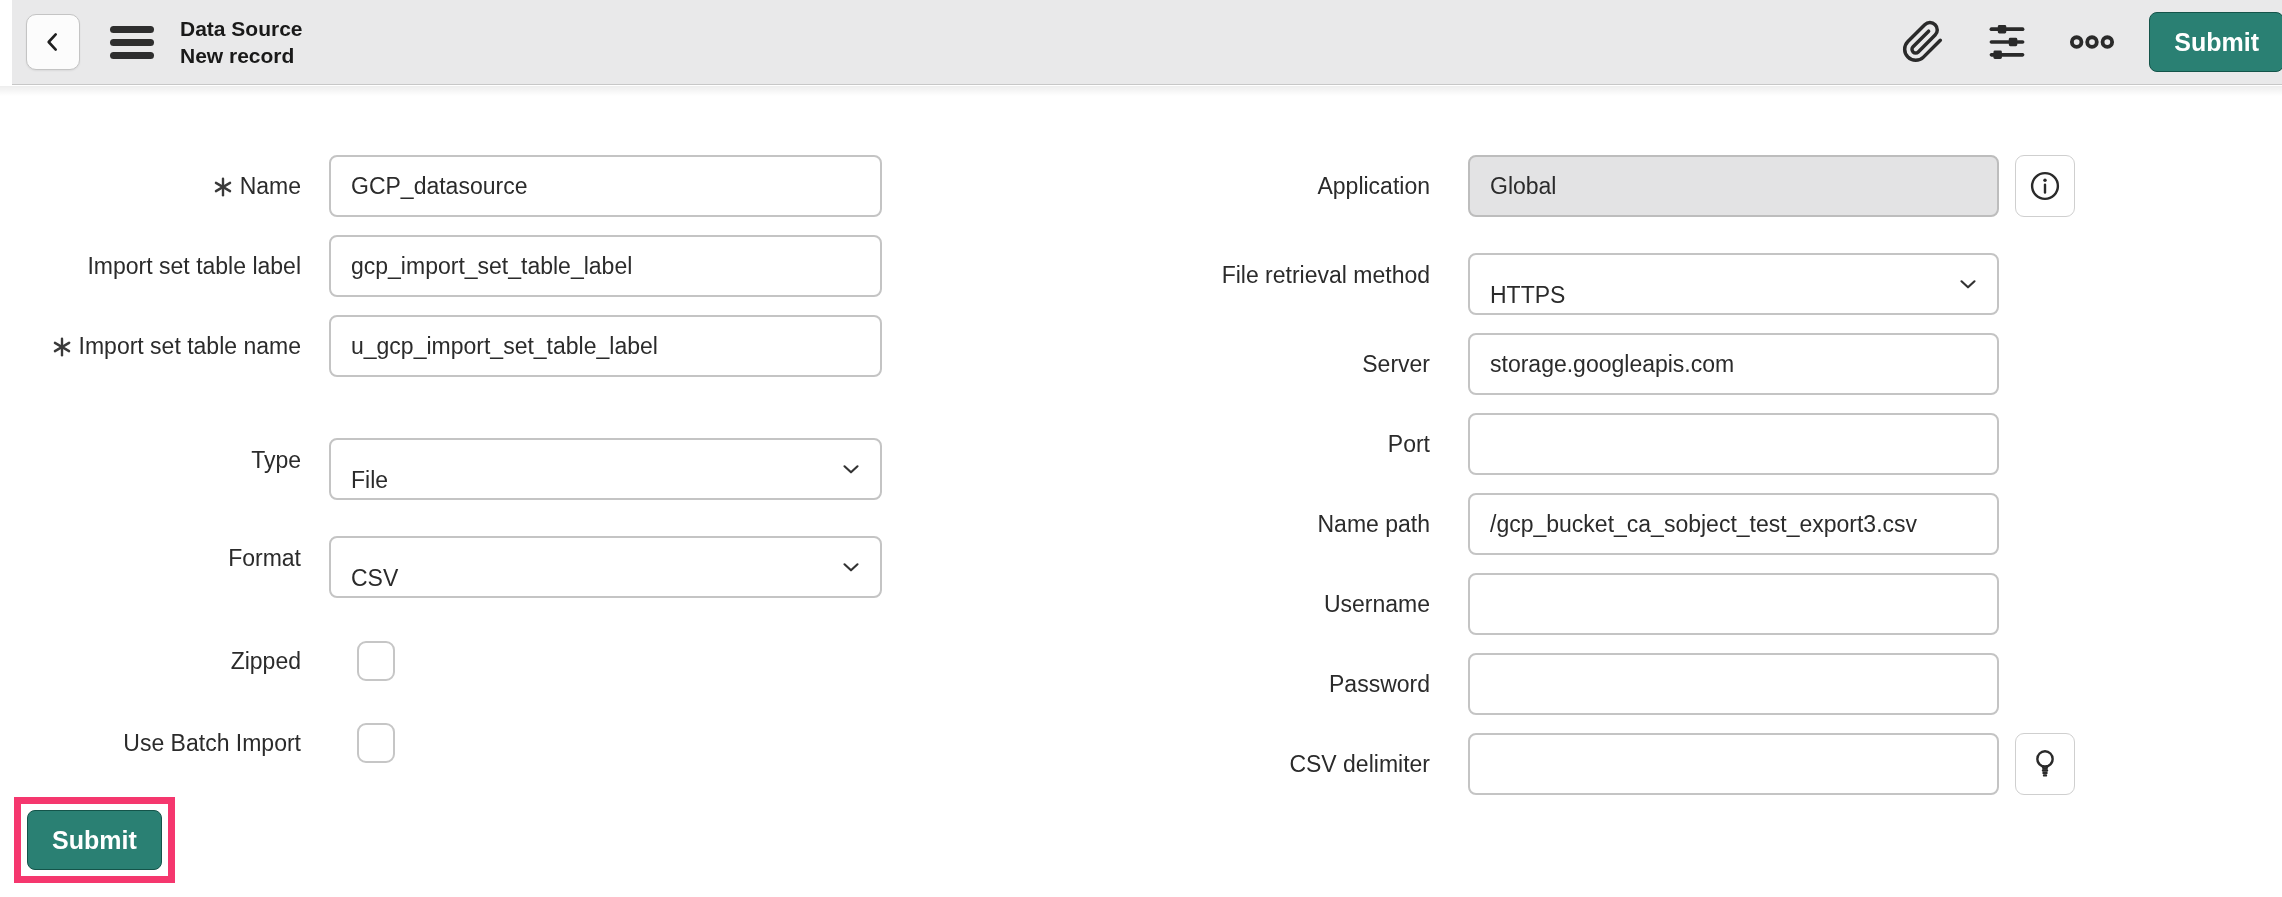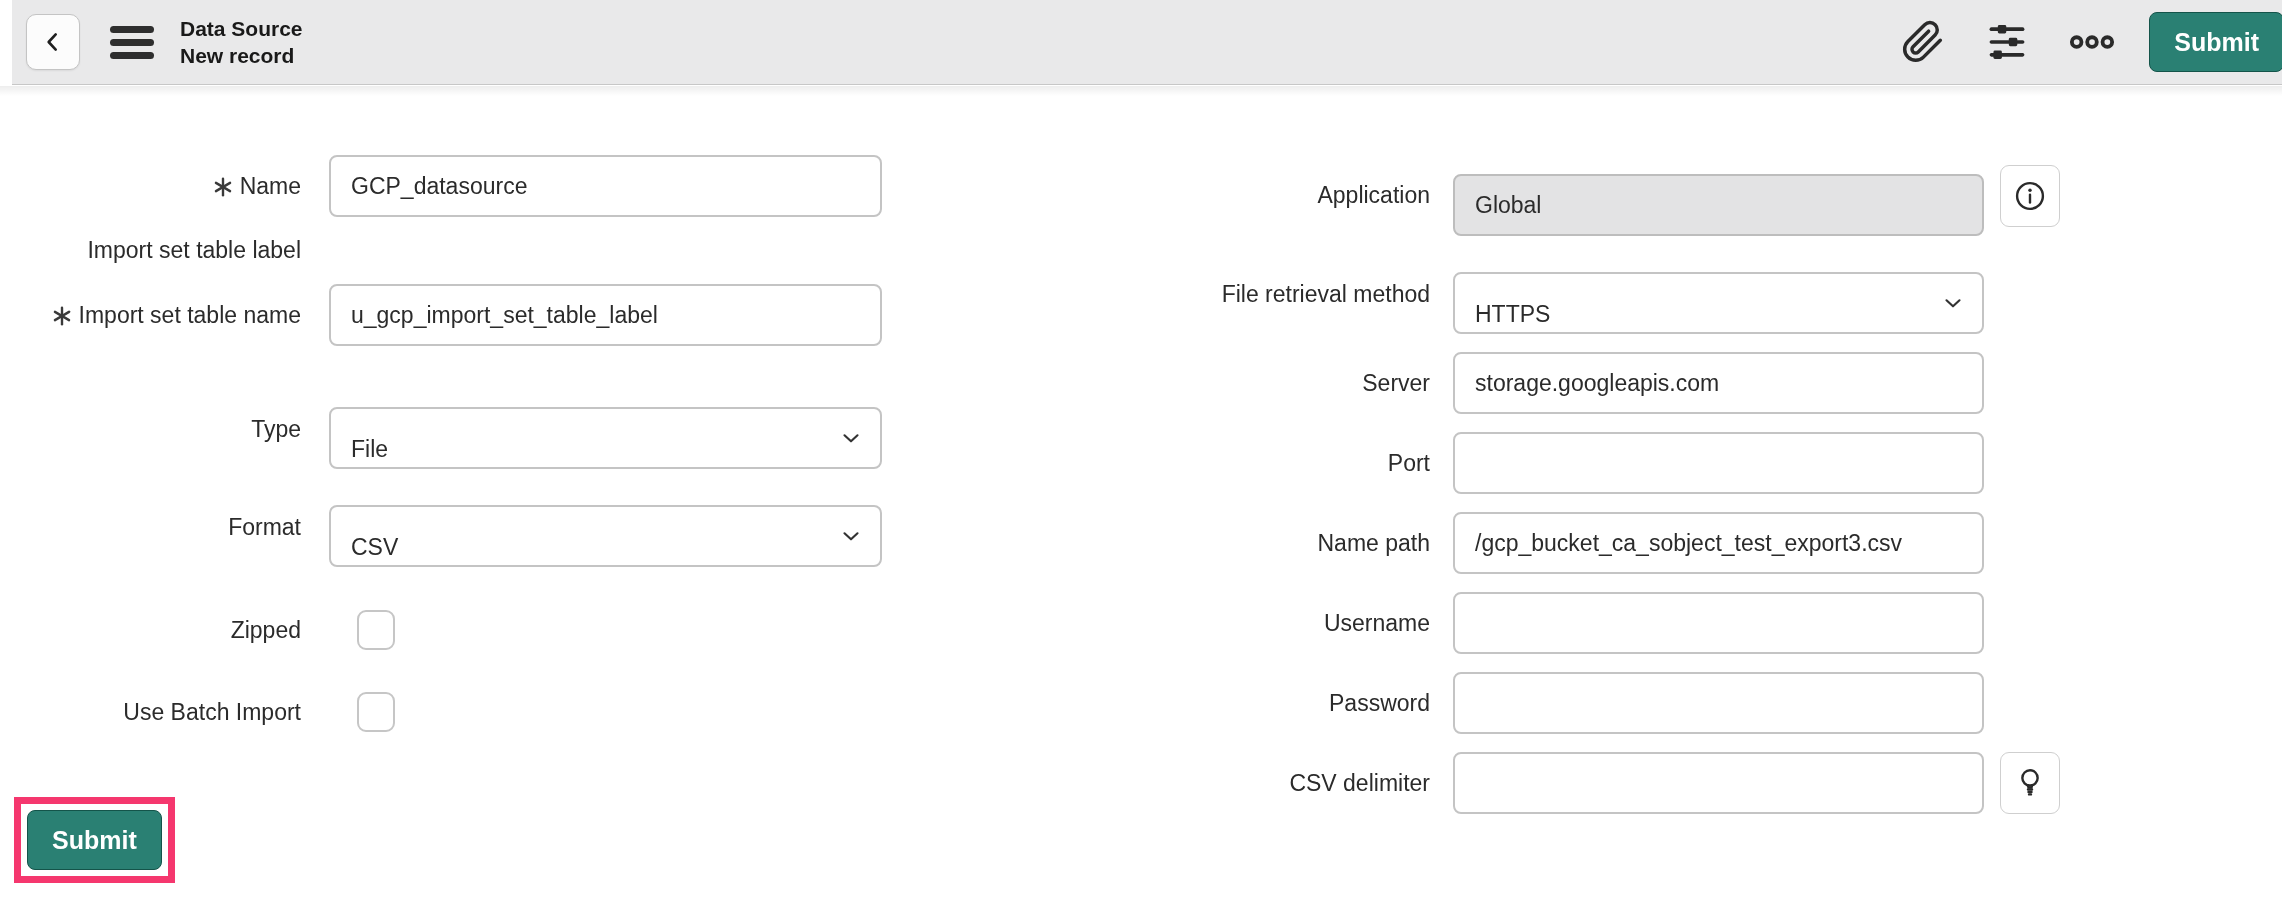--- a/index.html
+++ b/index.html
@@ -44,30 +44,30 @@
   .col{position:absolute;display:flex;flex-direction:column;}
   .col-left{left:50px;top:155px;width:910px;}
   .col-right{left:1180px;top:155px;width:1060px;}
   .frow{display:flex;align-items:center;margin-bottom:18px;}
   .frow.gap-lg{margin-bottom:43px;}
   .flabel{
     width:251px;text-align:right;font-size:23px;color:#2b2b2b;line-height:31px;
     flex:none;display:block;
   }
   .col-left  .flabel{margin-right:28px;}
-  .col-right .flabel{width:250px;margin-right:23px;}
+  .col-right .flabel{width:250px;margin-right:38px;}
   .req{display:inline-block;vertical-align:-4px;margin-right:6px;}
   .ctrl{
     width:553px;height:62px;box-sizing:border-box;flex:none;
     border:2px solid #c4c4c4;border-radius:8px;background:#fff;
     font-size:23px;color:#2b2b2b;font-family:inherit;
     padding:4px 20px;outline:none;
   }
   .col-right .ctrl{width:531px;}
-  .ctrl.readonly{background:#e3e3e4;border-color:#bdbdbd;margin-top:19px;}
+  .ctrl.readonly{background:#e3e3e4;border-color:#bdbdbd;}
   .selectbox{display:flex;align-items:flex-end;position:relative;cursor:pointer;margin-top:18px;}
   .selectbox .chev{position:absolute;right:16px;top:50%;margin-top:-13px;}
   .checkbox{
     width:38px;height:40px;border:2px solid #c6c6c6;border-radius:9px;
     background:#fff;appearance:none;-webkit-appearance:none;margin:0 0 0 28px;cursor:pointer;flex:none;
   }
   .chk-row{height:40px;}
   .chk-row.gap-chk{margin-bottom:42px;}
   .side-btn{
     width:60px;height:62px;margin-left:16px;flex:none;box-sizing:border-box;
@@ -141,20 +141,21 @@
     <label class="flabel"><span class="req"><svg width="22" height="22" viewBox="0 0 24 24" stroke="#3a3a3a" stroke-width="2.6" stroke-linecap="round" fill="none">
             <line x1="12" y1="3" x2="12" y2="21"></line>
             <line x1="4.3" y1="7.5" x2="19.7" y2="16.5"></line>
             <line x1="4.3" y1="16.5" x2="19.7" y2="7.5"></line>
           </svg></span><span>Name</span></label>
     <input class="ctrl" type="text" value="GCP_datasource" style="">
   </div>
 
   <div class="frow">
     <label class="flabel">Import set table label</label>
+    <input class="ctrl" type="text" value="gcp_import_set_table_label" style="">
   </div>
 
   <div class="frow gap-lg">
     <label class="flabel"><span class="req"><svg width="22" height="22" viewBox="0 0 24 24" stroke="#3a3a3a" stroke-width="2.6" stroke-linecap="round" fill="none">
             <line x1="12" y1="3" x2="12" y2="21"></line>
             <line x1="4.3" y1="7.5" x2="19.7" y2="16.5"></line>
             <line x1="4.3" y1="16.5" x2="19.7" y2="7.5"></line>
           </svg></span><span>Import set table name</span></label>
     <input class="ctrl" type="text" value="u_gcp_import_set_table_label" style="">
   </div>

